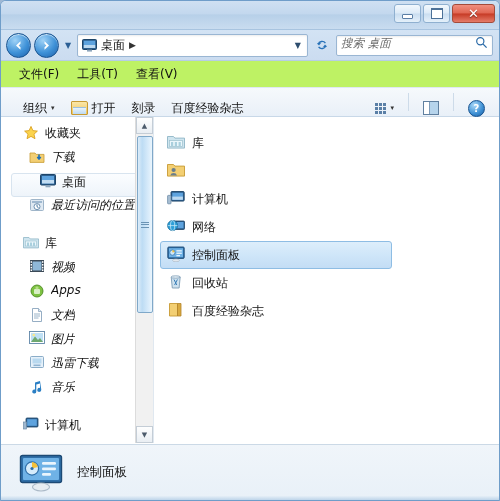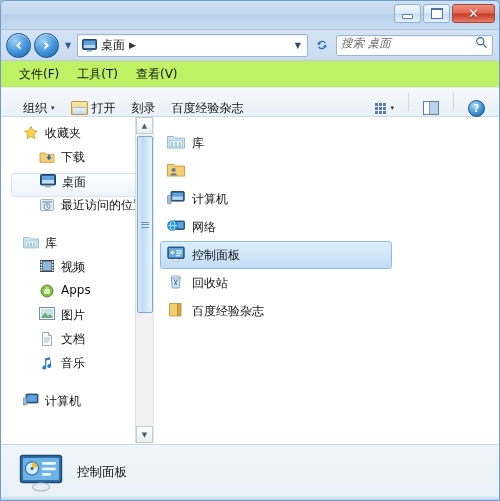--- a/index.html
+++ b/index.html
@@ -123,21 +123,21 @@
     width:153px;box-sizing:border-box;position:relative;
     background:#fff;border-right:1px solid #e0e8f0;
     overflow:hidden;
   }
   .nav-list{padding:8px 0 0 0;}
   .nav-item{
     height:24px;display:flex;gap:6px;
     padding-left:22px;box-sizing:border-box;font-size:12px;color:#111;
     margin-right:12px;
   }
-  .nav-item.child{padding-left:38px;}
+  .nav-item.child{padding-left:28px;font-style:italic;}
   .nav-item.selected{
     background:linear-gradient(to bottom,#fbfdff 0%,#eef4fa 100%);
     border:1px solid #d8e4ef;border-radius:3px;height:24px;
     margin-left:10px;padding-left:28px;
   }
   .nav-gap{height:14px;}
   .nav-ico{width:16px;height:16px;flex:0 0 16px;position:relative;}
   .nav-label{white-space:nowrap;overflow:hidden;}
   
   .vscroll{
@@ -387,43 +387,53 @@
               <circle cx="8" cy="8" r="6" fill="#7ec242" stroke="#4d8a22" stroke-width="0.9"></circle>
               <rect x="5" y="6" width="6" height="5" rx="1" fill="#d9efc4"></rect>
               <rect x="6.5" y="3.6" width="3" height="2.6" rx="1" fill="#b4dd86"></rect>
             </svg>
           </span>
           <span class="nav-label">Apps</span>
         </div>
 
         <div class="nav-item child">
           <span class="nav-ico">
-            <svg width="16" height="13" viewBox="0 0 16 13">
-              <rect x="0.5" y="0.5" width="15" height="12" fill="#ffffff" stroke="#5f86a8" stroke-width="0.9"></rect>
-              <rect x="2" y="2" width="12" height="9" fill="#bfe0f5"></rect>
-              <path d="M2 11 L6 5.5 L9 9 L11 7 L14 11 Z" fill="#6fa86f"></path>
-              <circle cx="4.8" cy="4" r="1.3" fill="#fde98a"></circle>
-            </svg>
-          </span>
-          <span class="nav-label">图片</span>
-        </div>
-
-        <div class="nav-item child">
-          <span class="nav-ico">
             <svg width="16" height="16" viewBox="0 0 16 16">
               <path d="M3.5 1.5 h6 l3 3 v10 h-9 Z" fill="#ffffff" stroke="#8aa5bd" stroke-width="0.9"></path>
               <path d="M9.5 1.5 v3 h3" fill="#dde8f1" stroke="#8aa5bd" stroke-width="0.8"></path>
               <line x1="5" y1="7" x2="11" y2="7" stroke="#9bb4c9"></line>
               <line x1="5" y1="9" x2="11" y2="9" stroke="#9bb4c9"></line>
               <line x1="5" y1="11" x2="9.5" y2="11" stroke="#9bb4c9"></line>
             </svg>
           </span>
           <span class="nav-label">文档</span>
         </div>
 
+        <div class="nav-item child">
+          <span class="nav-ico">
+            <svg width="16" height="13" viewBox="0 0 16 13">
+              <rect x="0.5" y="0.5" width="15" height="12" fill="#ffffff" stroke="#5f86a8" stroke-width="0.9"></rect>
+              <rect x="2" y="2" width="12" height="9" fill="#bfe0f5"></rect>
+              <path d="M2 11 L6 5.5 L9 9 L11 7 L14 11 Z" fill="#6fa86f"></path>
+              <circle cx="4.8" cy="4" r="1.3" fill="#fde98a"></circle>
+            </svg>
+          </span>
+          <span class="nav-label">图片</span>
+        </div>
+
+        <div class="nav-item child">
+          <span class="nav-ico">
+            <svg width="16" height="14" viewBox="0 0 16 14">
+              <rect x="1.5" y="1.5" width="13" height="11" rx="1" fill="#e6f1fa" stroke="#7fa4c2" stroke-width="0.9"></rect>
+              <rect x="3.5" y="3.5" width="9" height="5" fill="#b9d9ef"></rect>
+              <rect x="4.5" y="9.5" width="7" height="1.6" fill="#8fb4d2"></rect>
+            </svg>
+          </span>
+          <span class="nav-label">迅雷下载</span>
+        </div>
 
         <div class="nav-item child">
           <span class="nav-ico">
             <svg width="16" height="16" viewBox="0 0 16 16">
               <path d="M11 2 L6 3.4 v7.2 a2 2 0 1 0 1.3 1.8 V5.5 L11 4.4 V9 a2 2 0 1 0 1.3 1.8 Z" fill="#2b7fc4"></path>
             </svg>
           </span>
           <span class="nav-label">音乐</span>
         </div>
 

